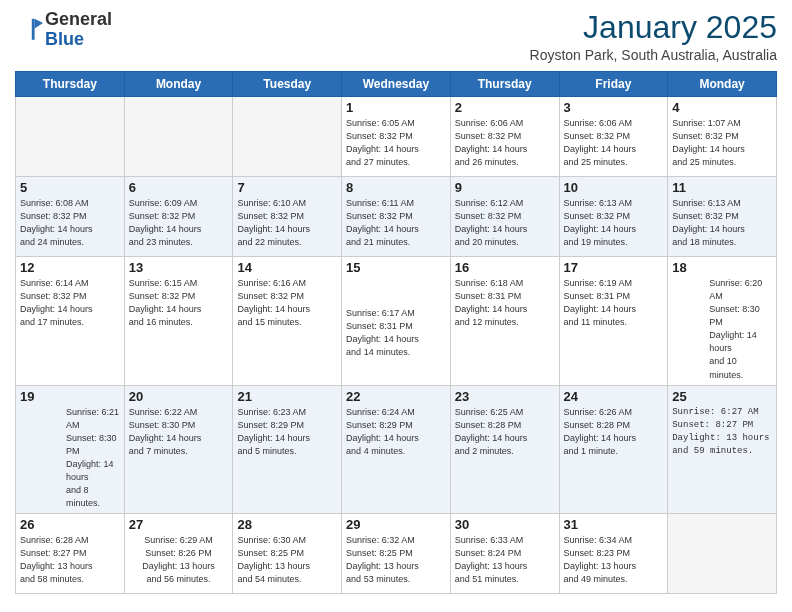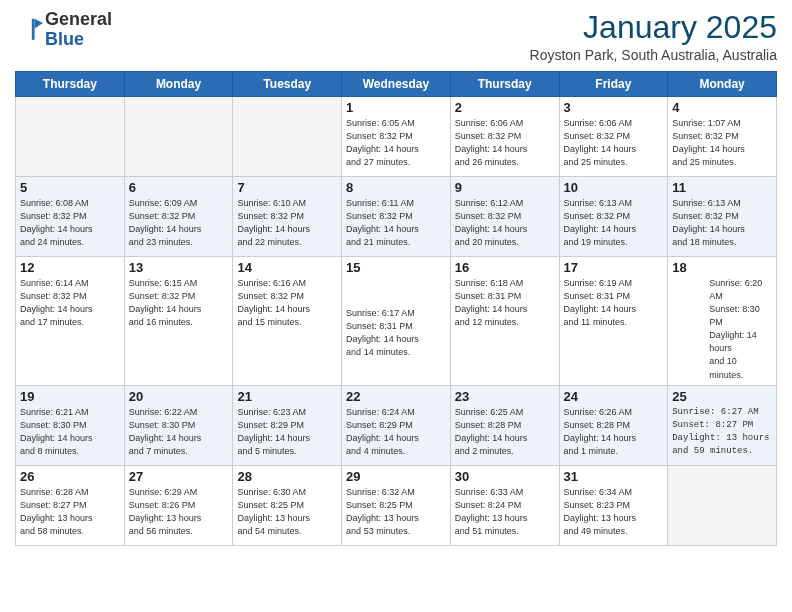--- a/index.html
+++ b/index.html
@@ -262,21 +262,21 @@
             <div class="day-number">18</div>
             <div class="day-info" style="white-space: pre-line; margin-left: 37px;">Sunrise: 6:20 AM
 Sunset: 8:30 PM
 Daylight: 14 hours
 and 10 minutes.</div>
           </td>
         </tr>
         <tr class="alt-row">
           <td>
             <div class="day-number">19</div>
-            <div class="day-info" style="white-space: pre-line;">Sunrise: 6:21 AM
+            <div class="day-info" style="white-space: pre-line; margin-left: 46px;">Sunrise: 6:21 AM
 Sunset: 8:30 PM
 Daylight: 14 hours
 and 8 minutes.</div>
           </td>
           <td>
             <div class="day-number">20</div>
             <div class="day-info" style="white-space: pre-line;">Sunrise: 6:22 AM
 Sunset: 8:30 PM
 Daylight: 14 hours
 and 7 minutes.</div>
@@ -320,21 +320,21 @@
         <tr>
           <td>
             <div class="day-number">26</div>
             <div class="day-info" style="white-space: pre-line;">Sunrise: 6:28 AM
 Sunset: 8:27 PM
 Daylight: 13 hours
 and 58 minutes.</div>
           </td>
           <td>
             <div class="day-number">27</div>
-            <div class="day-info" style="white-space: pre-line;">Sunrise: 6:29 AM
+            <div class="day-info" style="white-space: pre-line; text-align: center;">Sunrise: 6:29 AM
 Sunset: 8:26 PM
 Daylight: 13 hours
 and 56 minutes.</div>
           </td>
           <td>
             <div class="day-number">28</div>
             <div class="day-info" style="white-space: pre-line;">Sunrise: 6:30 AM
 Sunset: 8:25 PM
 Daylight: 13 hours
 and 54 minutes.</div>

